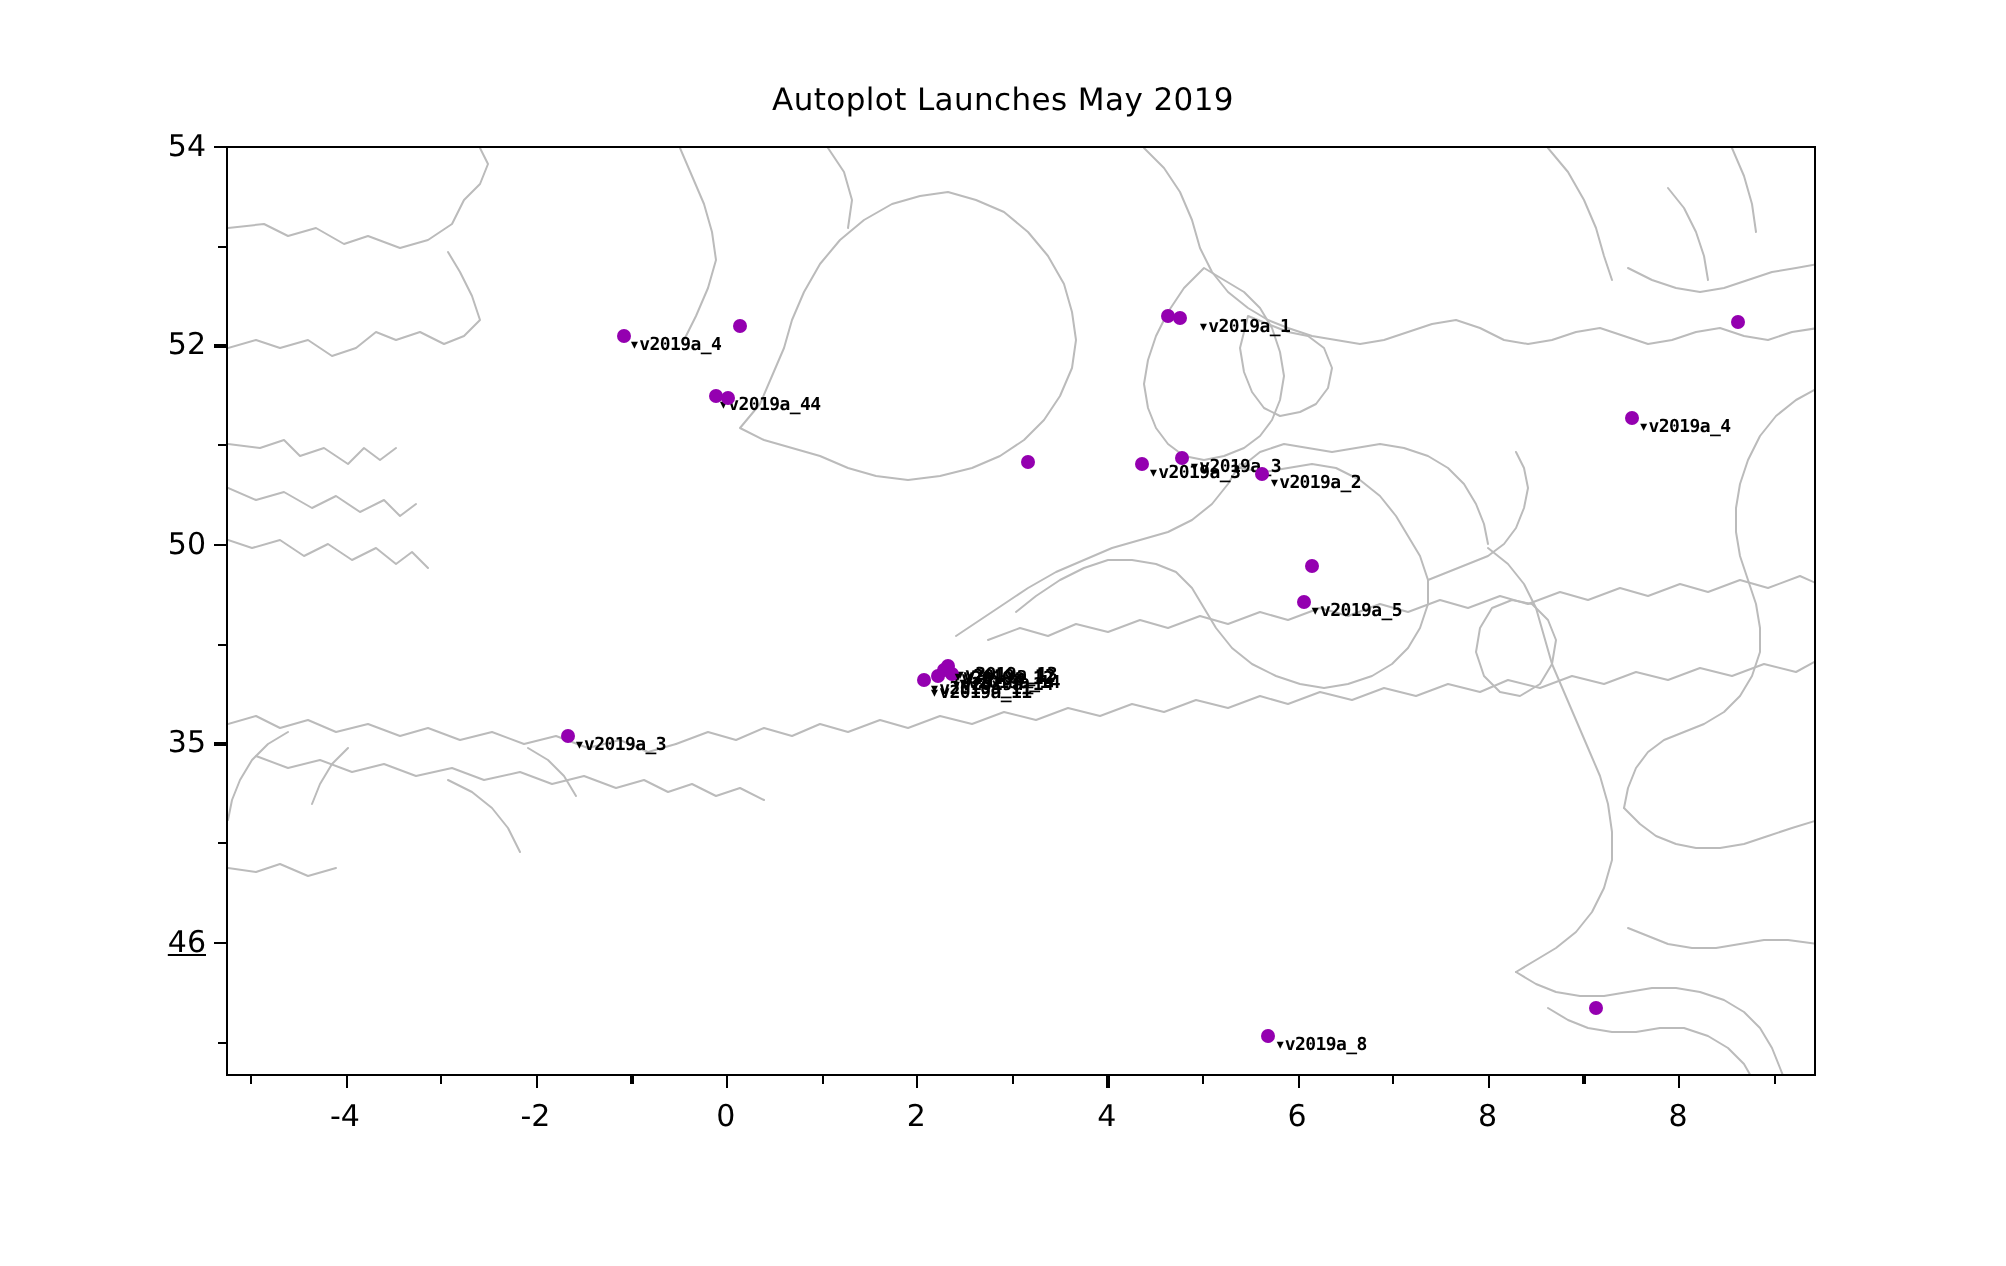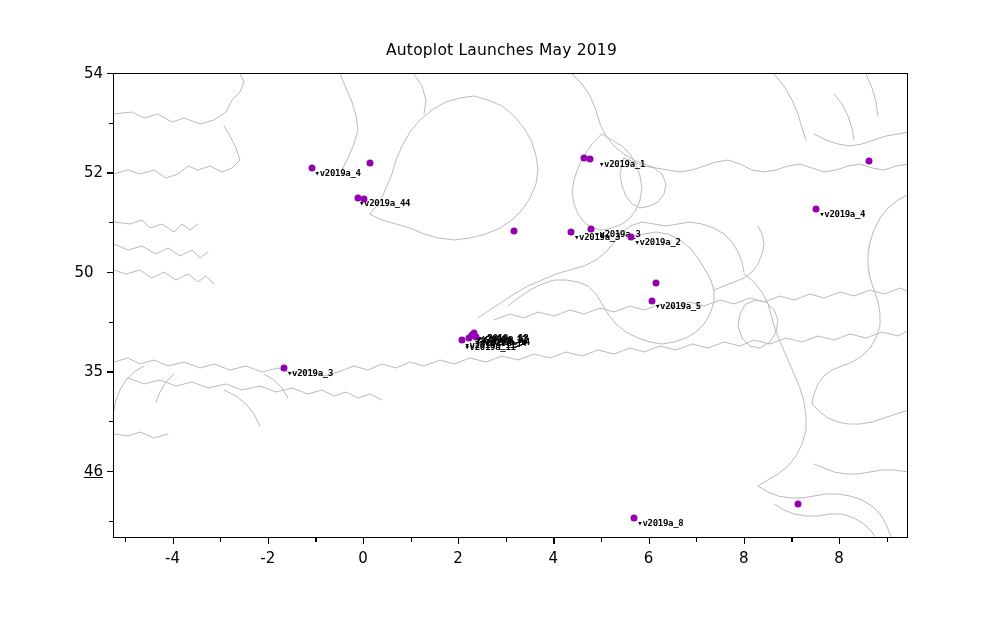--- a/index.html
+++ b/index.html
@@ -179,21 +179,21 @@
       <div class="tick x minor" style="left: 505.74px; top: 538px;"></div>
       <div class="tick x minor" style="left: 600.949px; top: 538px;"></div>
       <div class="tick x minor" style="left: 696.159px; top: 538px;"></div>
       <div class="tick x minor" style="left: 791.368px; top: 538px;"></div>
       <div class="tick x minor" style="left: 886.578px; top: 538px;"></div>
       <div class="tick y" style="left: 107px; top: 470.861px;"></div>
       <div class="tlabel y" style="left: 65px; top: 470.861px; width: 38px; text-decoration: underline;">46</div>
       <div class="tick y" style="left: 107px; top: 371.396px;"></div>
       <div class="tlabel y" style="left: 65px; top: 371.396px; width: 38px;">35</div>
       <div class="tick y" style="left: 107px; top: 271.93px;"></div>
-      <div class="tlabel y" style="left: 65px; top: 271.93px; width: 38px; text-align: center;">50</div>
+      <div class="tlabel y" style="left: 65px; top: 271.93px; width: 38px;">50</div>
       <div class="tick y" style="left: 107px; top: 172.465px;"></div>
       <div class="tlabel y" style="left: 65px; top: 172.465px; width: 38px;">52</div>
       <div class="tick y" style="left: 107px; top: 73px;"></div>
       <div class="tlabel y" style="left: 65px; top: 73px; width: 38px;">54</div>
       <div class="tick y minor" style="left: 109px; top: 520.594px;"></div>
       <div class="tick y minor" style="left: 109px; top: 421.128px;"></div>
       <div class="tick y minor" style="left: 109px; top: 321.663px;"></div>
       <div class="tick y minor" style="left: 109px; top: 222.198px;"></div>
       <div class="tick y minor" style="left: 109px; top: 122.733px;"></div>
     </div>

